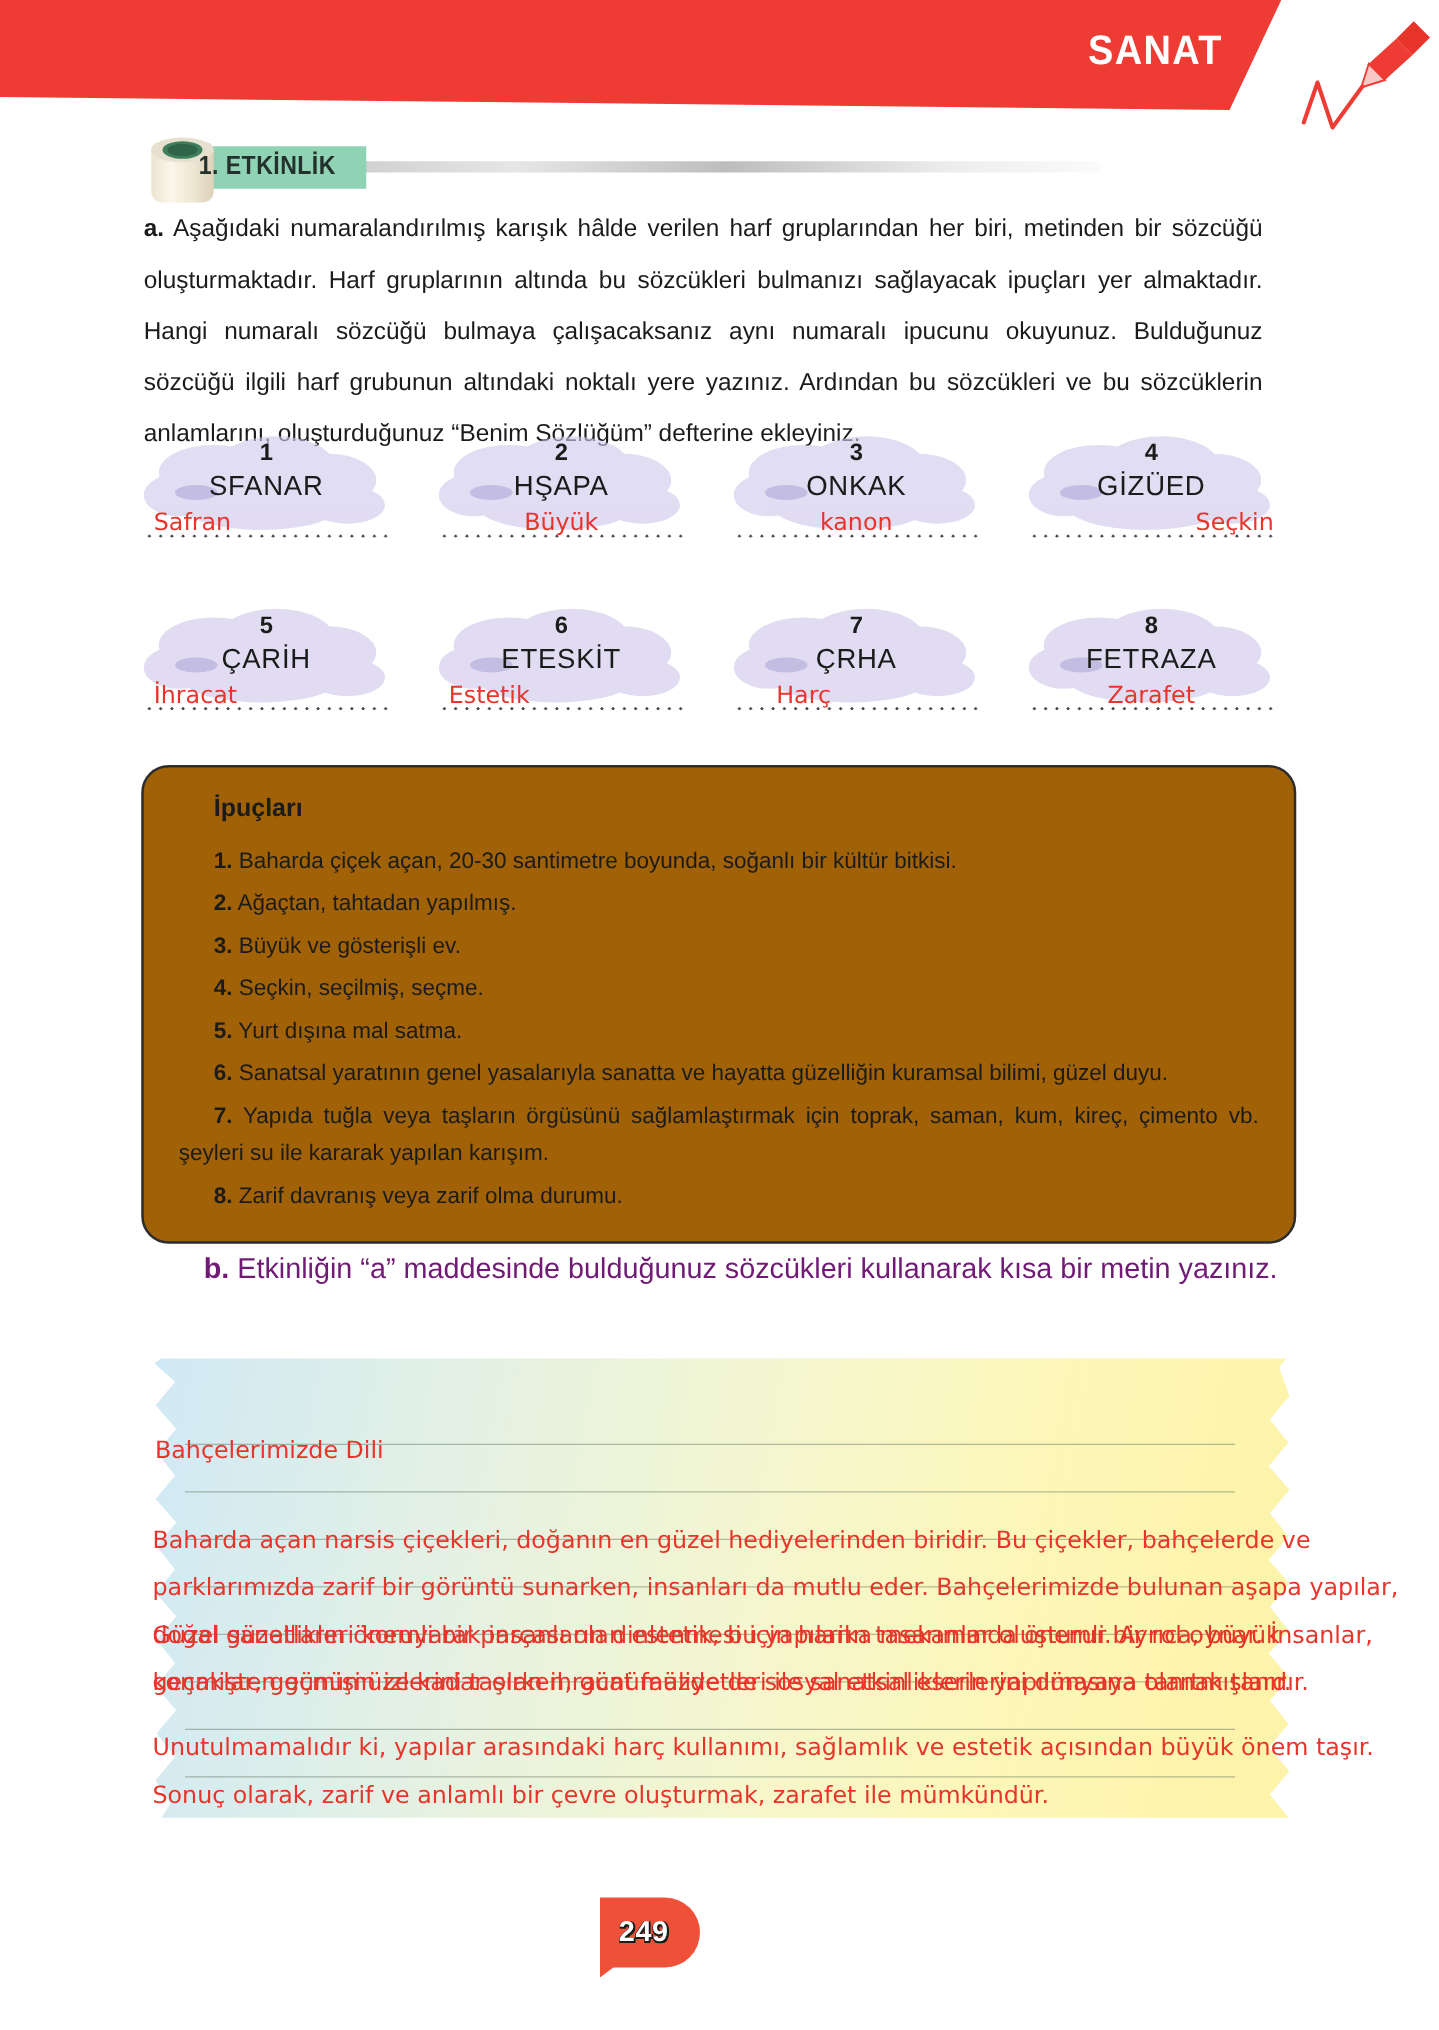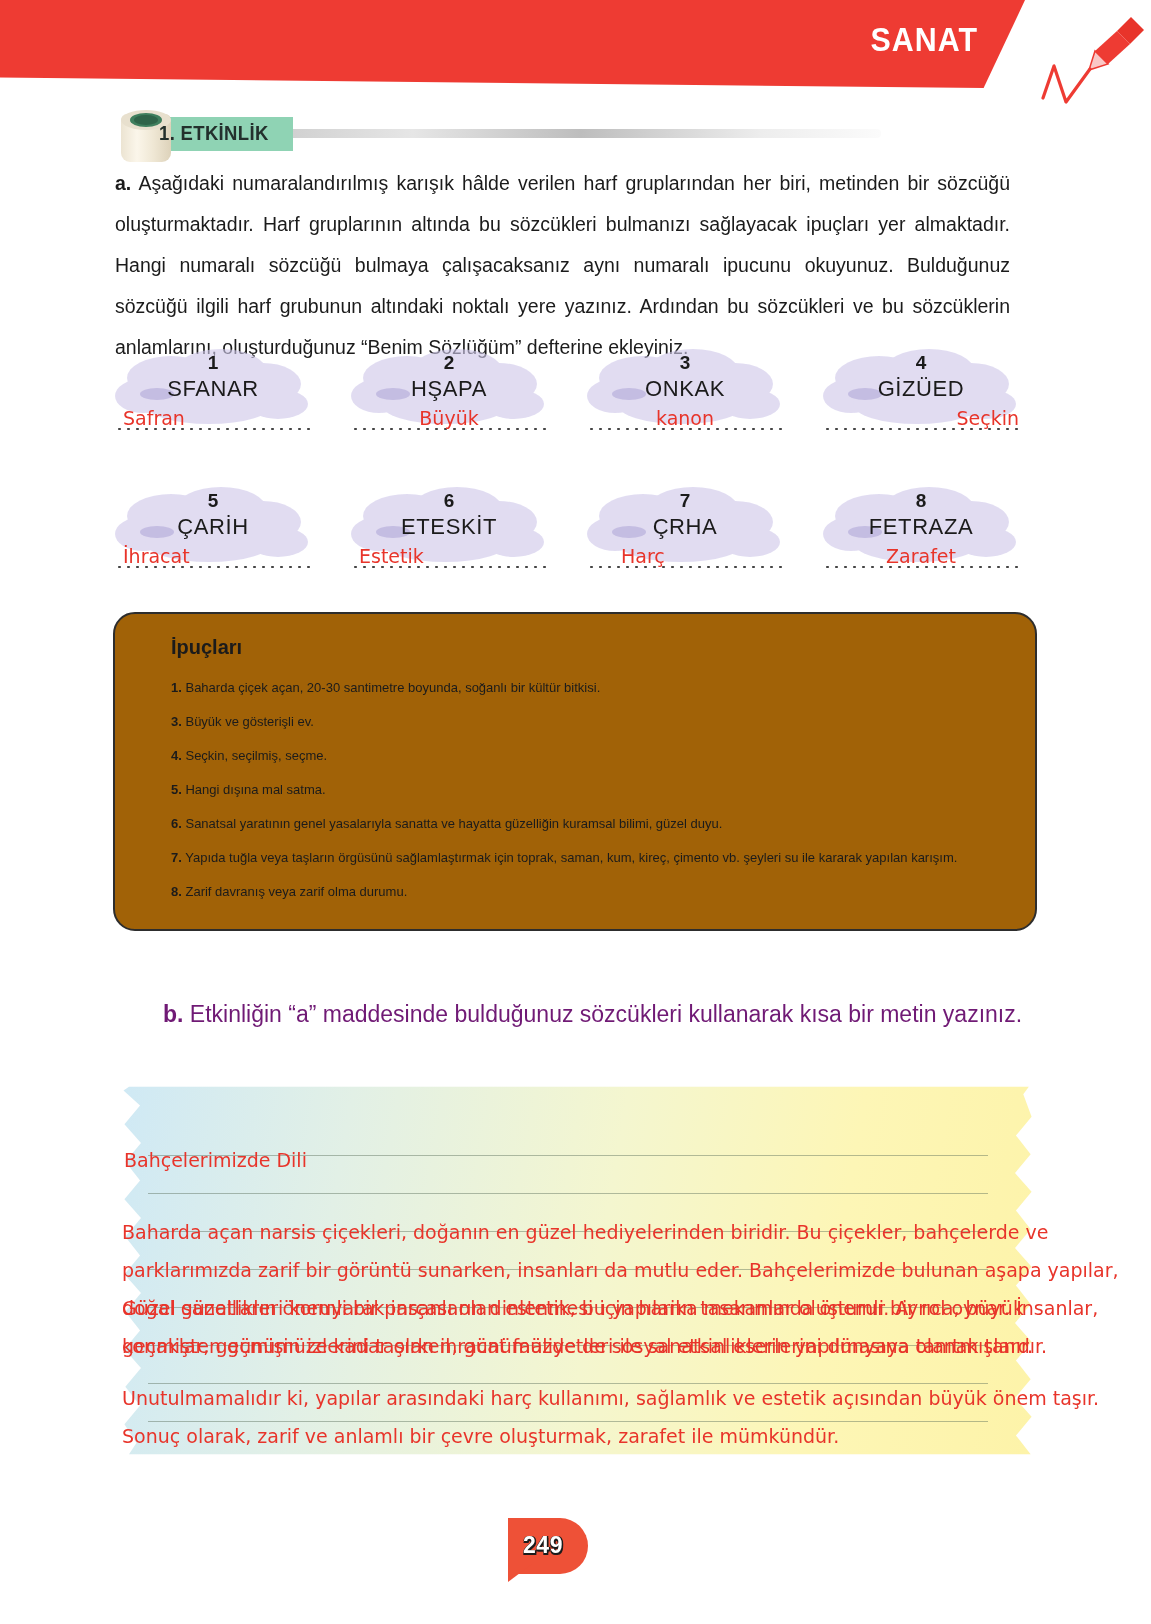--- a/index.html
+++ b/index.html
@@ -127,21 +127,21 @@
     border:2.5px solid #2d2d2d;
     border-radius:22px;
     padding:22px 28px 18px 28px;
     box-sizing:border-box;
   }
   .clues-title{
     font-size:20px;font-weight:bold;color:#1b1b1b;margin-bottom:14px;
     padding-left:28px;
   }
   .clue{
-    font-size:13px;line-height:30px;color:#1b1b1b;
+    font-size:18px;line-height:30px;color:#1b1b1b;
     margin-bottom:4px;text-align:justify;
   }
   .clue .n{font-weight:bold;}
   .clue.indent{text-indent:28px;}
 
   
   .bsec{
     position:absolute;left:131px;top:1000px;width:900px;
     font-size:23px;line-height:28px;color:#701a75;
     text-indent:32px;
@@ -183,21 +183,21 @@
   }
   .hw-p{
     position:absolute;left:4px;width:940px;
     font-size:19px;line-height:38px;color:#e8342a;
     font-family:"DejaVu Sans", sans-serif;
   }
   .hw-p div{white-space:nowrap;}
 
   
   .pagenum{
-    position:absolute;left:508px;top:1518px;width:80px;height:62px;
+    position:absolute;left:480px;top:1518px;width:80px;height:62px;
   }
   .pagenum-shape{
     position:absolute;left:0;top:0;width:80px;height:56px;
     background:#ee5137;
     border-radius:0 28px 28px 0;
   }
   .pagenum-tail{
     position:absolute;left:0;top:46px;width:24px;height:18px;
     background:#ee5137;
     clip-path:polygon(0 0, 100% 0, 0 100%);
@@ -408,23 +408,24 @@
         <div class="answer">Zarafet</div>
       </div>
     </div>
 
   </div>
 </div>
 
 <div class="clues">
   <div class="clues-title">İpuçları</div>
   <div class="clue indent"><span class="n">1.</span><span> Baharda çiçek açan, 20-30 santimetre boyunda, soğanlı bir kültür bitkisi.</span></div>
+  <div class="clue indent"><span class="n">2.</span><span> Ağaçtan, tahtadan yapılmış.</span></div>
   <div class="clue indent"><span class="n">3.</span><span> Büyük ve gösterişli ev.</span></div>
   <div class="clue indent"><span class="n">4.</span><span> Seçkin, seçilmiş, seçme.</span></div>
-  <div class="clue indent"><span class="n">5.</span><span> Hangi dışına mal satma.</span></div>
+  <div class="clue indent"><span class="n">5.</span><span> Yurt dışına mal satma.</span></div>
   <div class="clue indent"><span class="n">6.</span><span> Sanatsal yaratının genel yasalarıyla sanatta ve hayatta güzelliğin kuramsal bilimi, güzel duyu.</span></div>
   <div class="clue indent"><span class="n">7.</span><span> Yapıda tuğla veya taşların örgüsünü sağlamlaştırmak için toprak, saman, kum, kireç, çimento vb. şeyleri su ile kararak yapılan karışım.</span></div>
   <div class="clue indent"><span class="n">8.</span><span> Zarif davranış veya zarif olma durumu.</span></div>
 </div>
 
 <div class="bsec">
   <b>b.</b><span> Etkinliğin “a” maddesinde bulduğunuz sözcükleri kullanarak kısa bir metin yazınız.</span>
 </div>
 
 <div class="paper-wrap">

